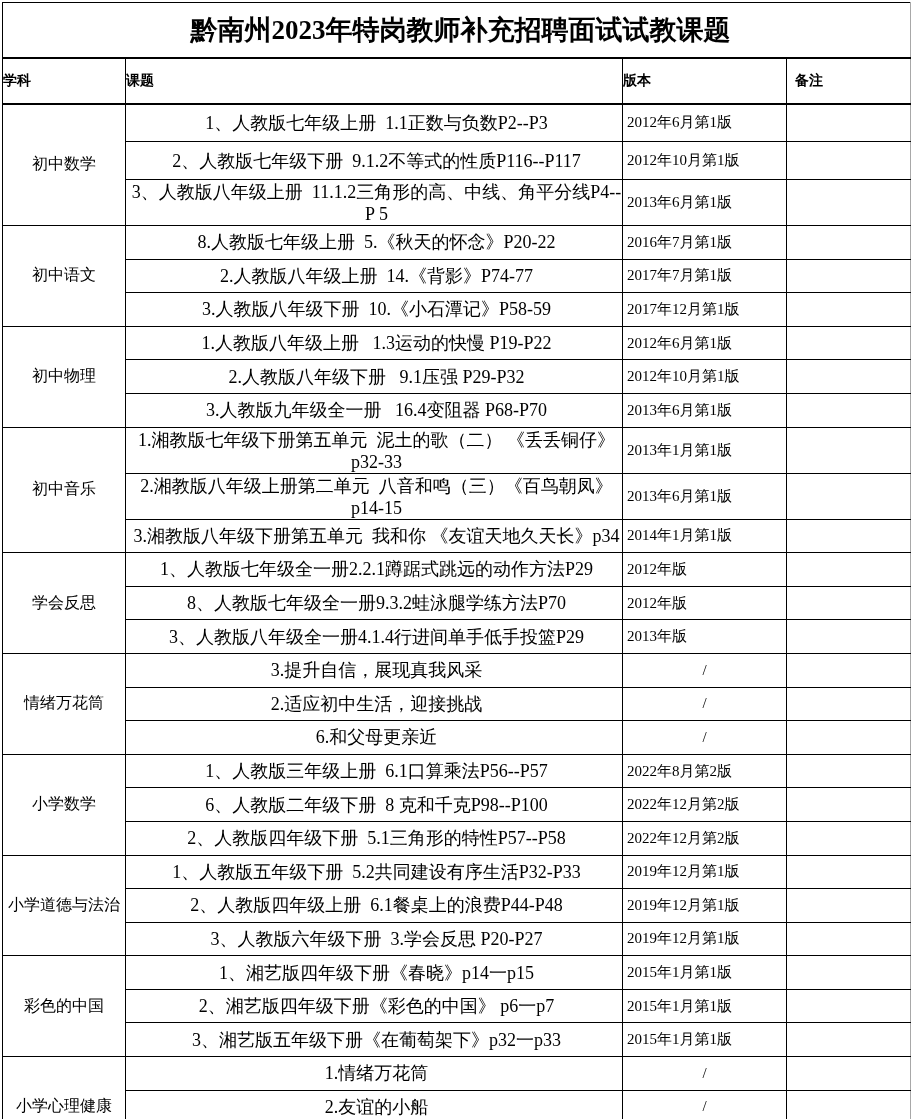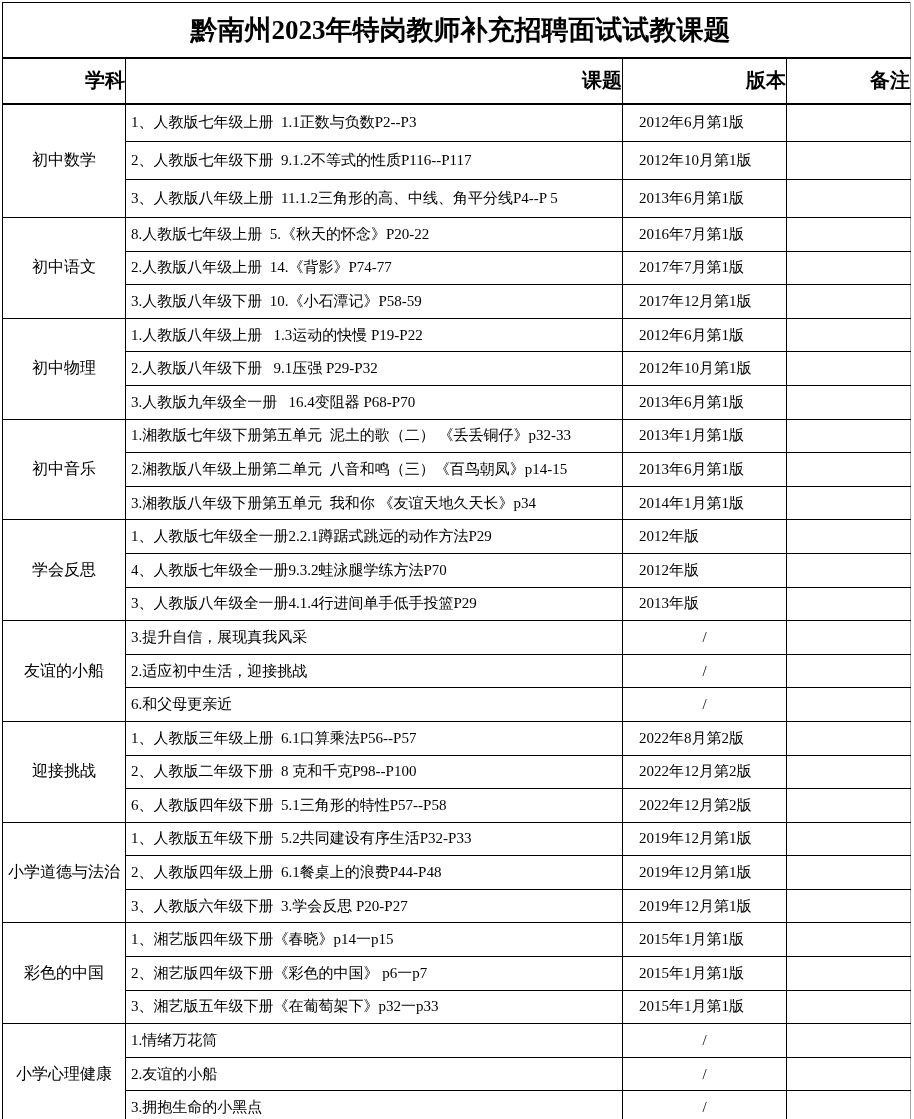--- a/index.html
+++ b/index.html
@@ -35,42 +35,42 @@
   tr.title-row { height: 55px; }
   tr.title-row td {
     border-bottom-width: 2px;
     text-align: center;
     font-weight: bold;
     font-size: 27px;
   }
   tr.header-row { height: 46px; }
   tr.header-row th {
     border-bottom-width: 2px;
-    text-align: right;
+    text-align: left;
     font-weight: bold;
-    font-size: 20px;
+    font-size: 14px;
   }
   tr.data-row { height: 33.6px; }
   tr.data-row.tall { height: 38px; }
 
   td.subject {
     text-align: center;
     font-size: 16px;
     margin-left: 31px;
   }
   td.topic {
-    text-align: left;
-    font-size: 15px;
+    text-align: center;
+    font-size: 18px;
     padding-left: 5px;
     white-space: pre-wrap;
   }
   td.edition {
     text-align: left;
     font-size: 15px;
-    padding-left: 16px;
+    padding-left: 4px;
     white-space: pre-wrap;
   }
   td.edition.center {
     text-align: center;
     padding-left: 0;
   }
   td.note { }
 </style>
 </head>
 <body>
@@ -163,60 +163,60 @@
     <td class="note"></td>
   </tr>
 
   <tr class="data-row">
     <td class="subject" rowspan="3">学会反思</td>
     <td class="topic">1、人教版七年级全一册2.2.1蹲踞式跳远的动作方法P29</td>
     <td class="edition">2012年版</td>
     <td class="note"></td>
   </tr>
   <tr class="data-row">
-    <td class="topic">4、人教版七年级全一册9.3.2蛙泳腿学练方法P70</td>
+    <td class="topic">8、人教版七年级全一册9.3.2蛙泳腿学练方法P70</td>
     <td class="edition">2012年版</td>
     <td class="note"></td>
   </tr>
   <tr class="data-row">
     <td class="topic">3、人教版八年级全一册4.1.4行进间单手低手投篮P29</td>
     <td class="edition">2013年版</td>
     <td class="note"></td>
   </tr>
 
   <tr class="data-row">
-    <td class="subject" rowspan="3">友谊的小船</td>
+    <td class="subject" rowspan="3">情绪万花筒</td>
     <td class="topic">3.提升自信，展现真我风采</td>
     <td class="edition center">/</td>
     <td class="note"></td>
   </tr>
   <tr class="data-row">
     <td class="topic">2.适应初中生活，迎接挑战</td>
     <td class="edition center">/</td>
     <td class="note"></td>
   </tr>
   <tr class="data-row">
     <td class="topic">6.和父母更亲近</td>
     <td class="edition center">/</td>
     <td class="note"></td>
   </tr>
 
   <tr class="data-row">
-    <td class="subject" rowspan="3">迎接挑战</td>
+    <td class="subject" rowspan="3">小学数学</td>
     <td class="topic">1、人教版三年级上册  6.1口算乘法P56--P57</td>
     <td class="edition">2022年8月第2版</td>
     <td class="note"></td>
   </tr>
   <tr class="data-row">
-    <td class="topic">2、人教版二年级下册  8 克和千克P98--P100</td>
+    <td class="topic">6、人教版二年级下册  8 克和千克P98--P100</td>
     <td class="edition">2022年12月第2版</td>
     <td class="note"></td>
   </tr>
   <tr class="data-row">
-    <td class="topic">6、人教版四年级下册  5.1三角形的特性P57--P58</td>
+    <td class="topic">2、人教版四年级下册  5.1三角形的特性P57--P58</td>
     <td class="edition">2022年12月第2版</td>
     <td class="note"></td>
   </tr>
 
   <tr class="data-row">
     <td class="subject" rowspan="3">小学道德与法治</td>
     <td class="topic">1、人教版五年级下册  5.2共同建设有序生活P32-P33</td>
     <td class="edition">2019年12月第1版</td>
     <td class="note"></td>
   </tr>

